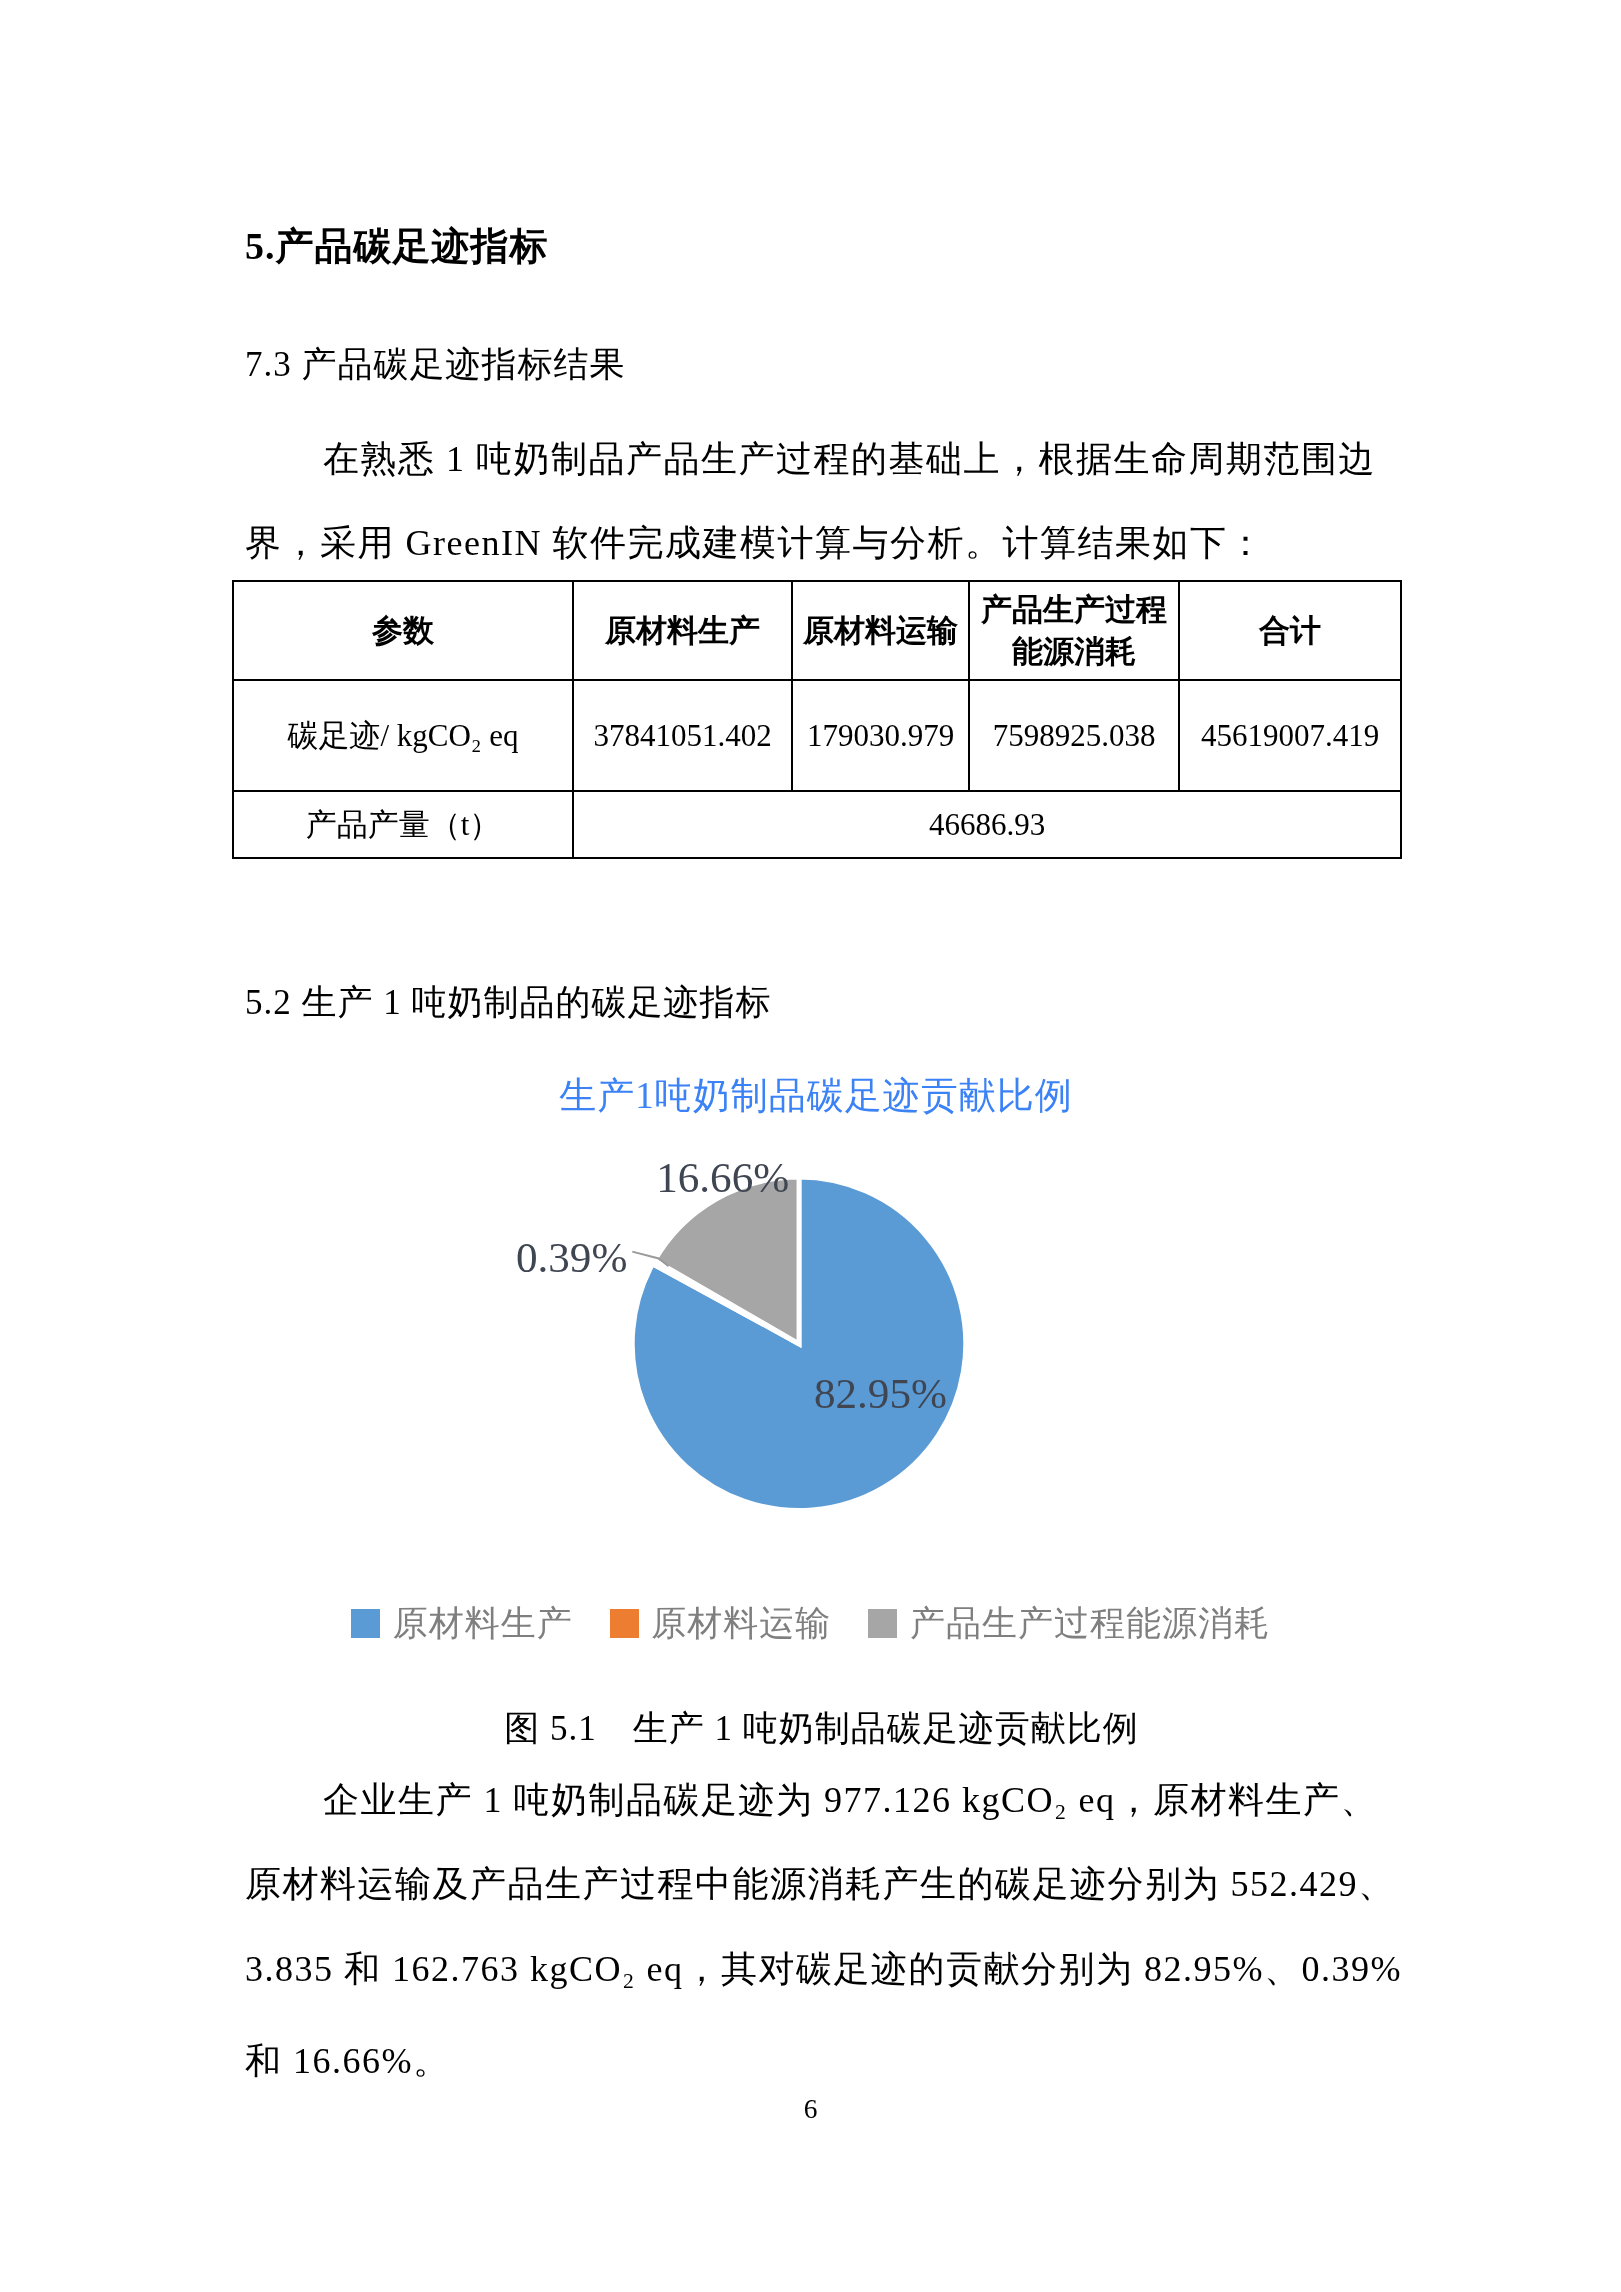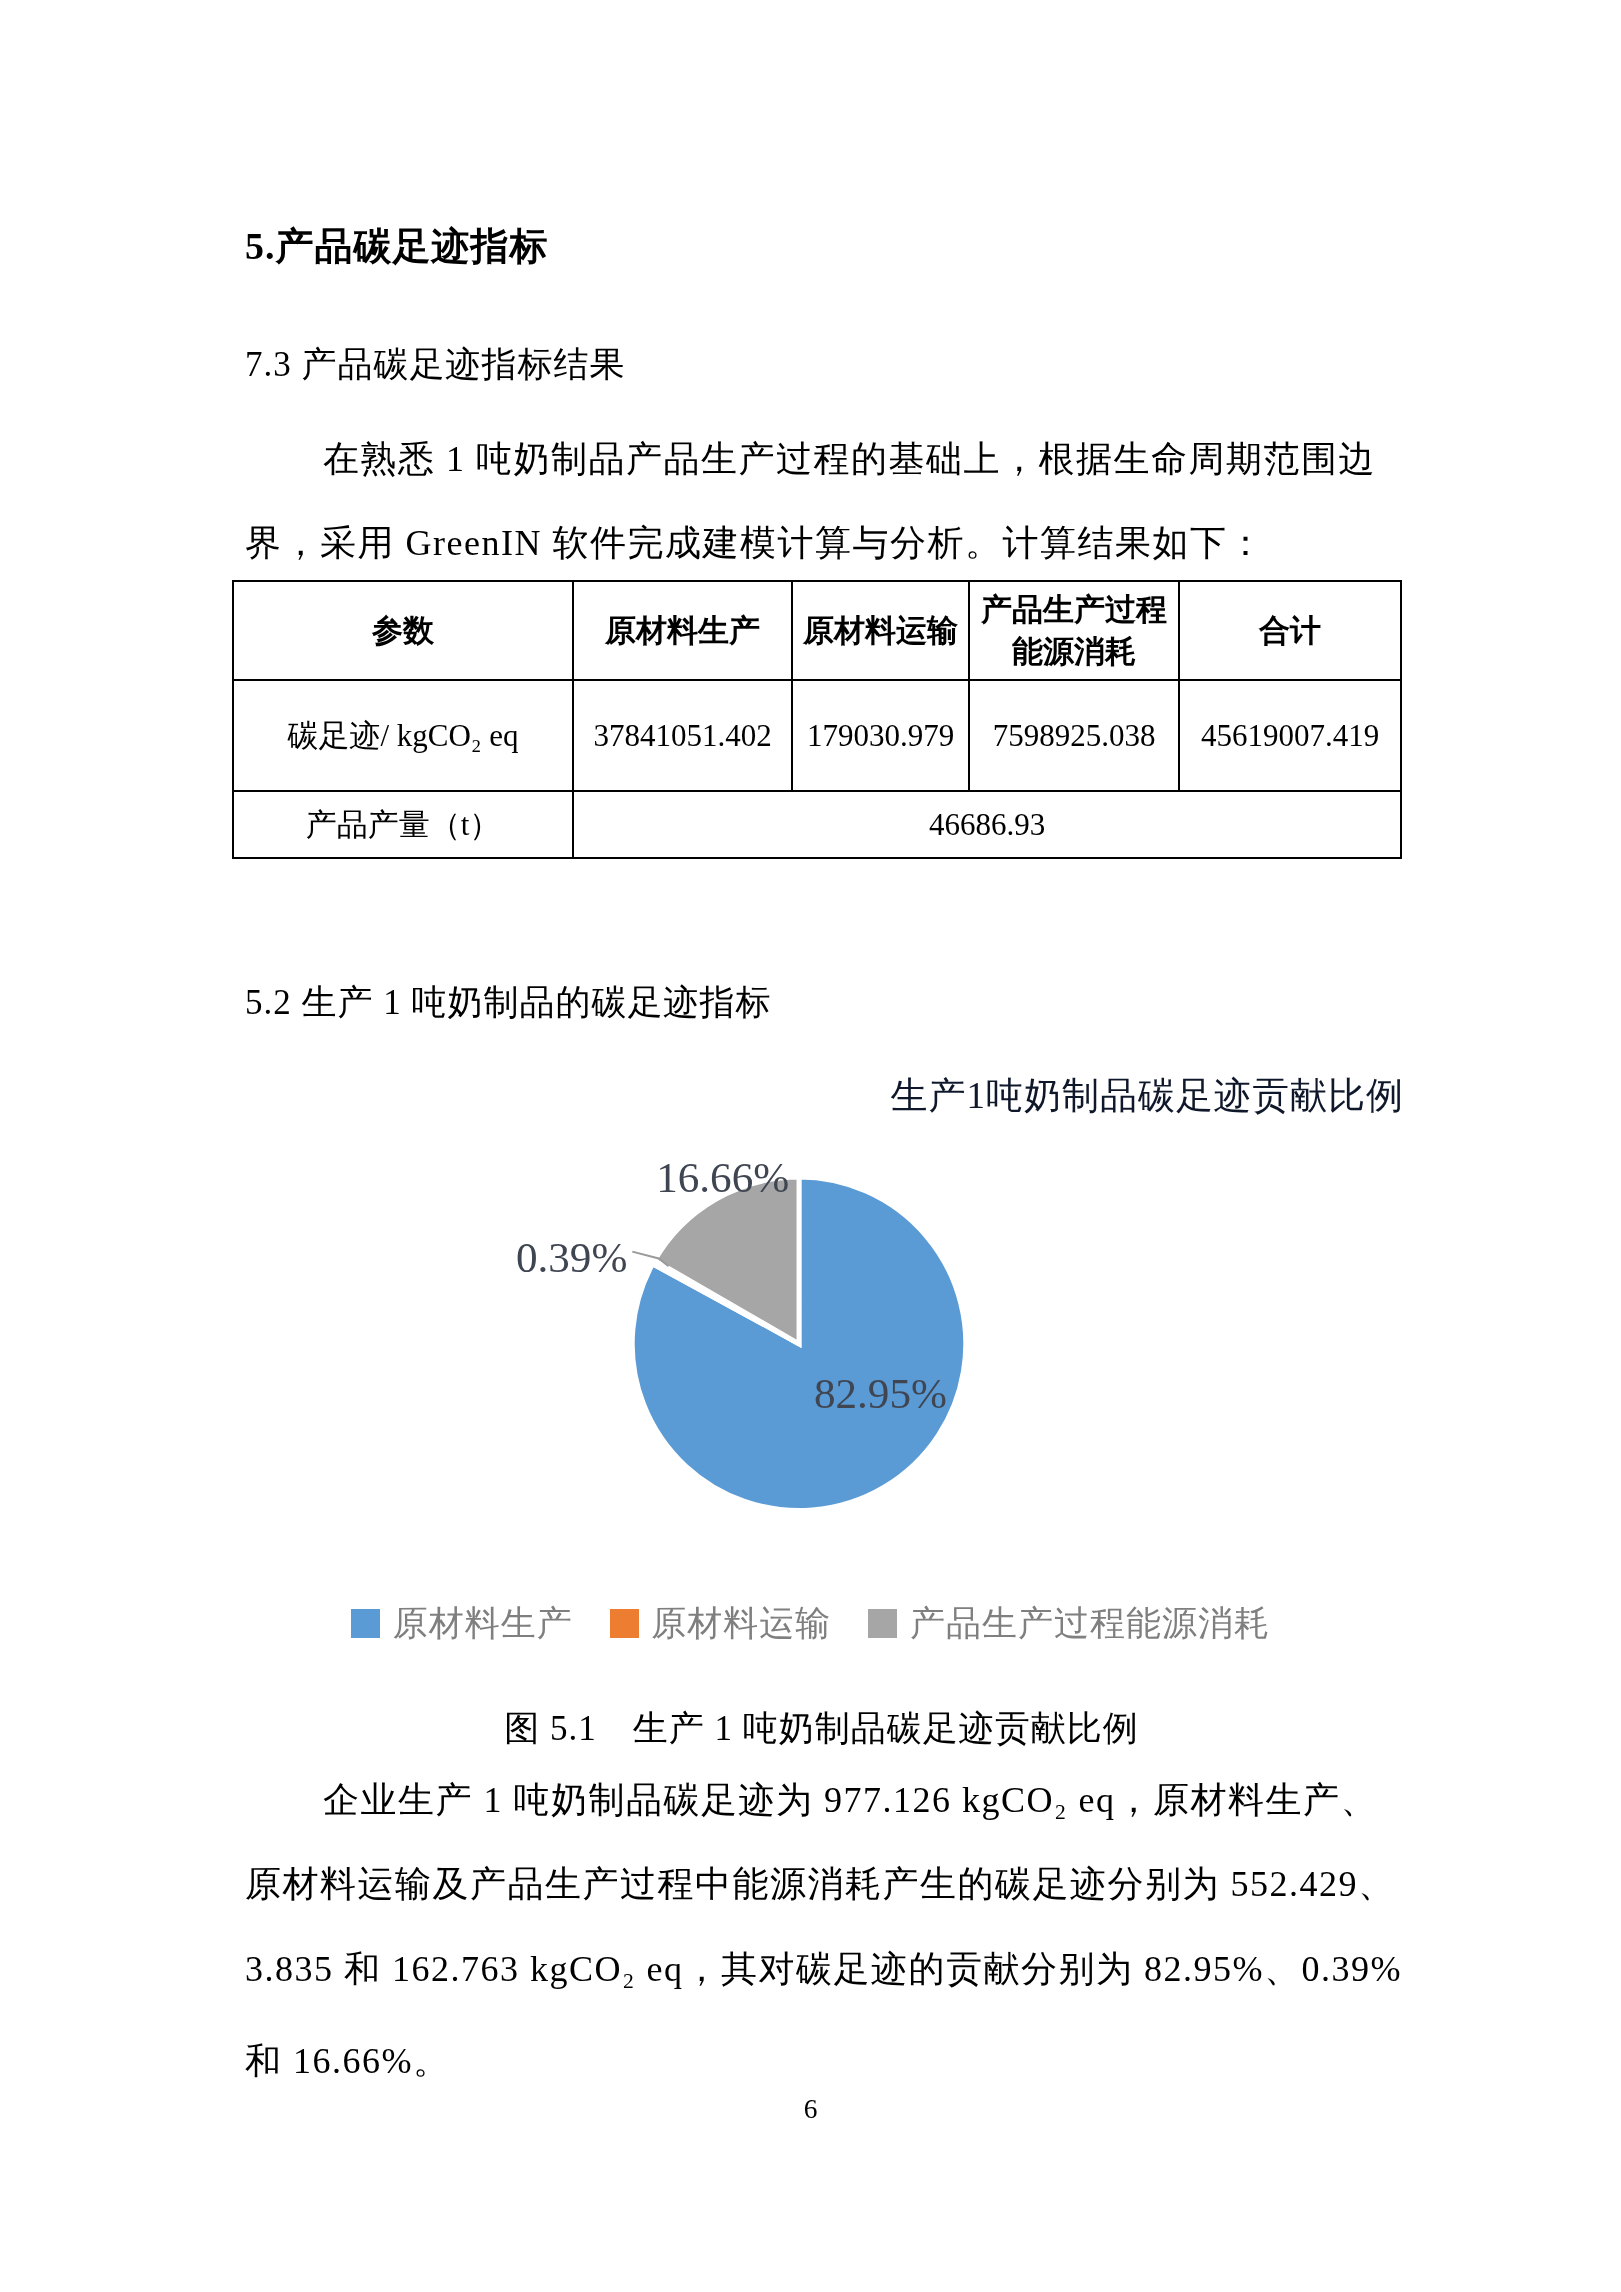--- a/index.html
+++ b/index.html
@@ -17,21 +17,21 @@
     border:2px solid #000;text-align:center;vertical-align:middle;
     font-size:31px;padding:0 5.9px;font-weight:normal;
   }
   table.data{border:2.9px solid #000;padding-left:24px;}
   tr.hdr td{font-weight:bold;height:97px;line-height:1.35;}
   tr.r1 td{height:109px;margin-top:16px;}
   tr.r2 td{height:65px;}
   tr.r3 td{height:88px;line-height:1.3;}
   .bold{font-weight:bold;}
   
-  .chart-title{font-size:37px;color:#0f172a;letter-spacing:1px;text-align:right;}
+  .chart-title{font-size:37px;color:#3b82f6;letter-spacing:1px;text-align:center;}
   .pie-label{font-family:"Liberation Serif","DejaVu Serif",serif;fill:#3f4652;}
   .legend{display:flex;justify-content:center;align-items:center;gap:37px;width:1621px;}
   .legend-item{display:flex;align-items:center;gap:12.7px;}
   .legend-swatch{width:29px;height:29px;display:inline-block;}
   .legend-label{font-size:35px;color:#7f7f7f;letter-spacing:1px;white-space:nowrap;}
   .caption{font-size:35px;letter-spacing:1px;text-align:center;width:1621px;padding-left:11px;}
   .pageno{font-size:27.4px;text-align:center;width:1621px;}
 </style>
 </head>
 <body>

